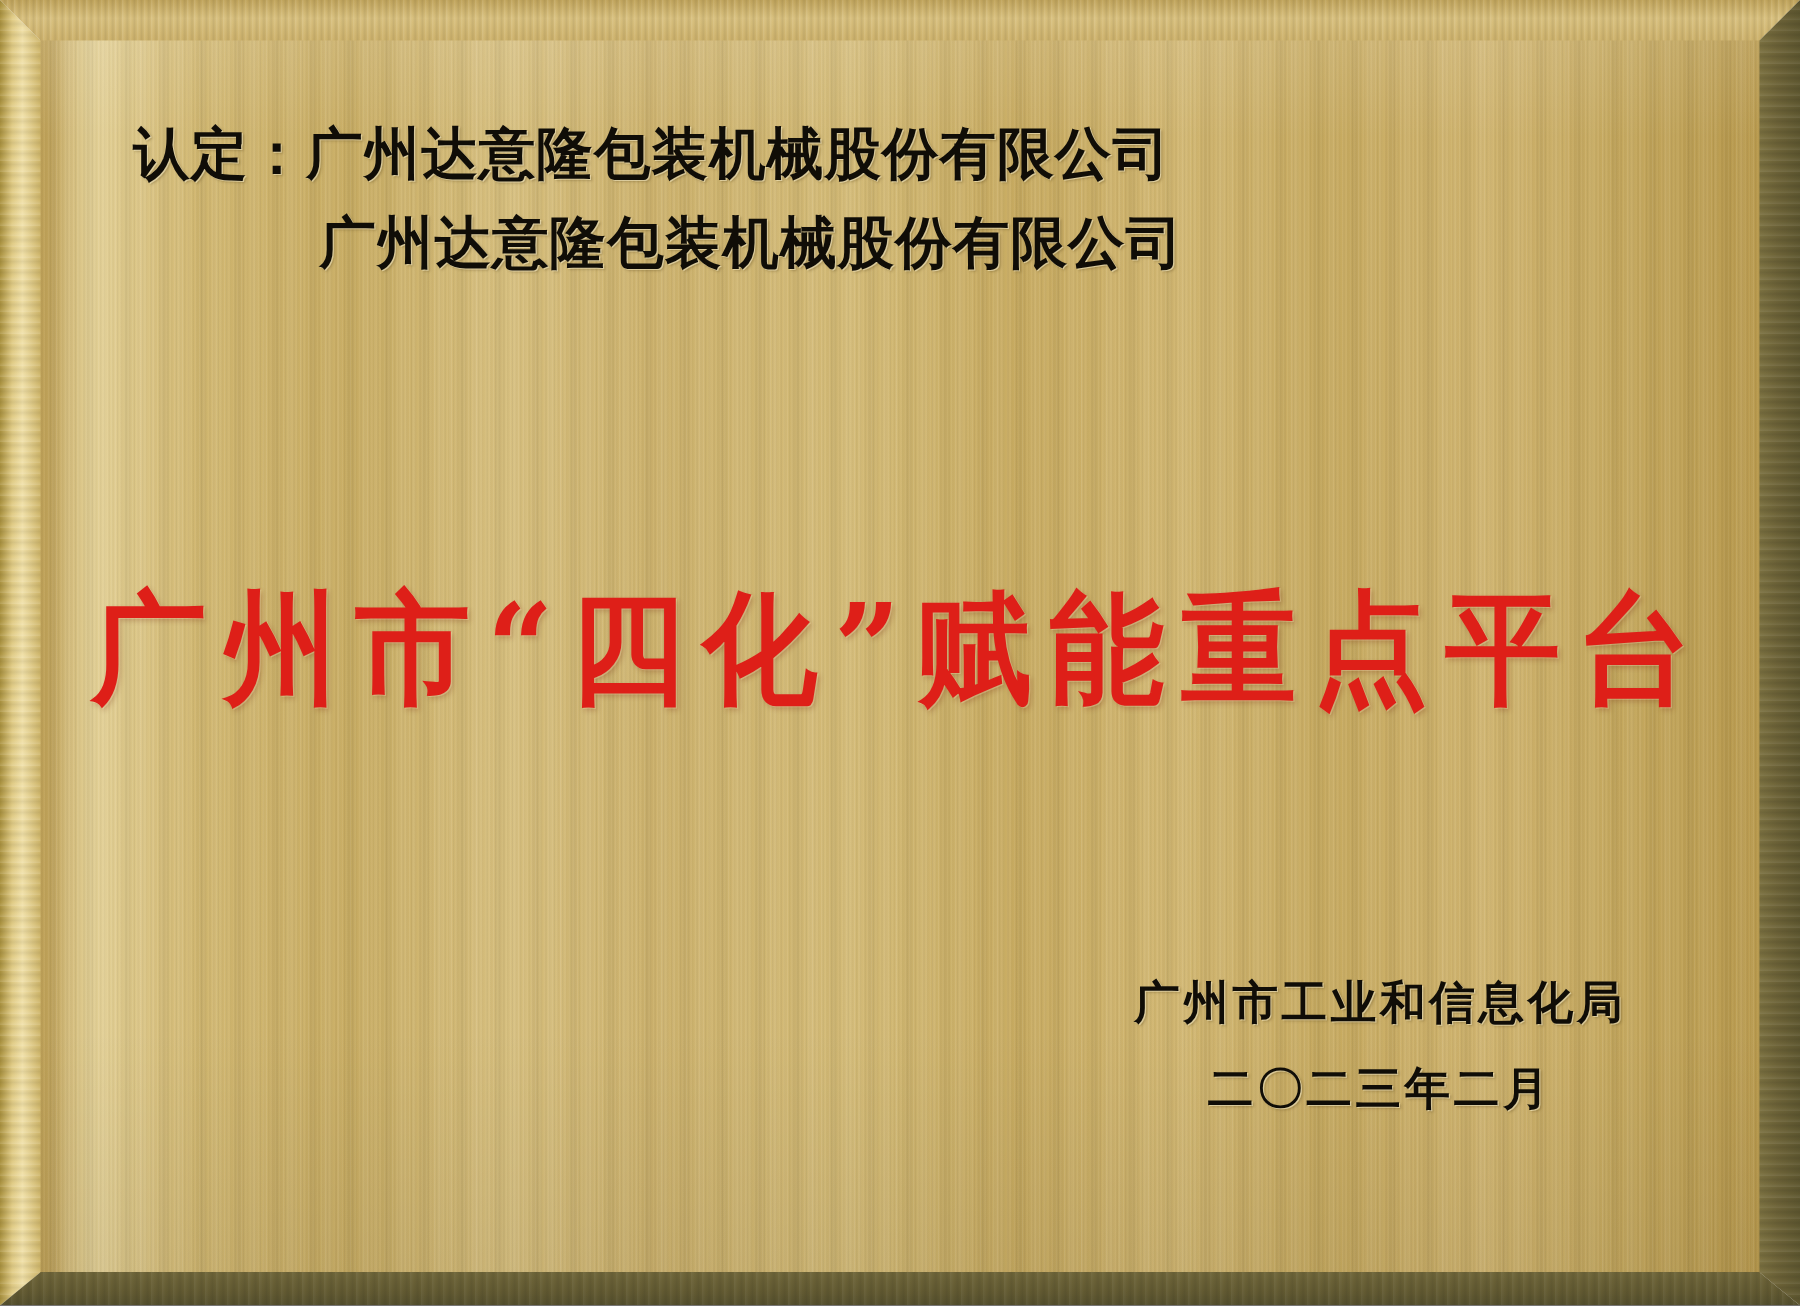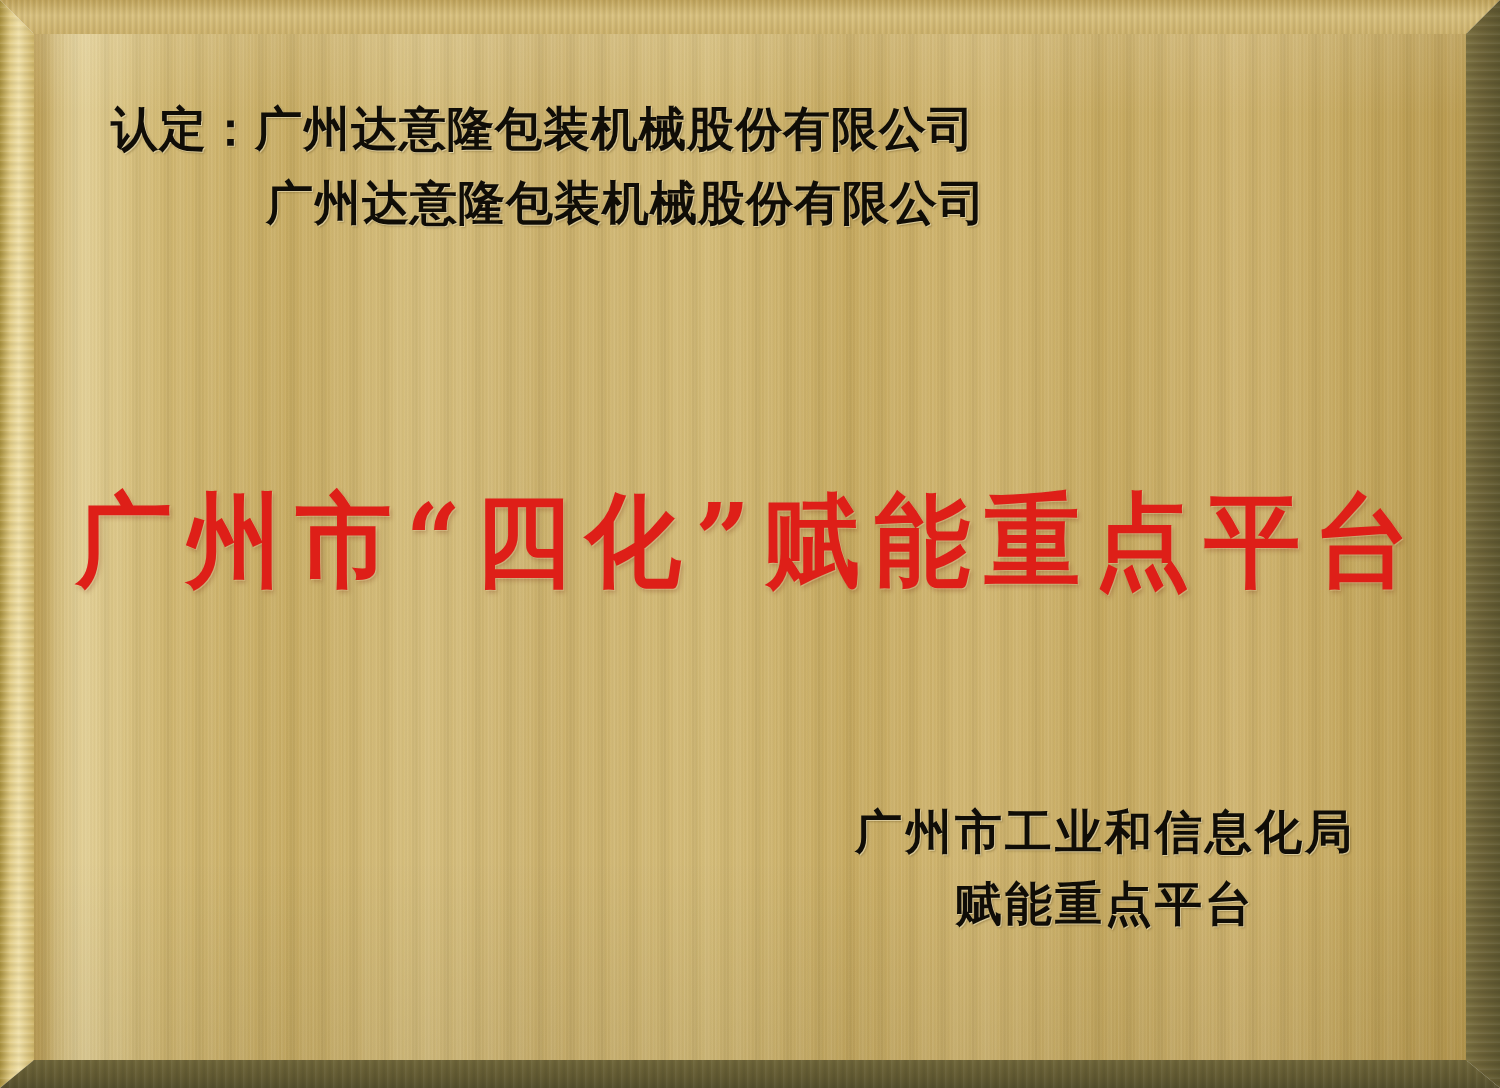--- a/index.html
+++ b/index.html
@@ -187,23 +187,23 @@
   }
 
   .signature-block {
     position: absolute;
     right: 145px;
     top: 800px;
     text-align: center;
   }
   .signature-line {
     color: #100d07;
-    font-family: Liberation Mono, monospace;
+    font-family: Liberation Sans, sans-serif;
     font-weight: 700;
-    font-size: 47px;
+    font-size: 38px;
     line-height: 72px;
     letter-spacing: 3px;
     white-space: nowrap;
     text-shadow:
       1px 1px 0 rgba(255,246,210,0.55),
       2px 2px 2px rgba(90,70,25,0.30);
   }
 </style>
 </head>
 <body>
@@ -227,17 +227,17 @@
 
     <div class="heading-block">
       <div class="heading-line">认定：广州达意隆包装机械股份有限公司</div>
       <div class="heading-line indent">广州达意隆包装机械股份有限公司</div>
     </div>
 
     <div class="title">广州市“四化”赋能重点平台</div>
 
     <div class="signature-block">
       <div class="signature-line">广州市工业和信息化局</div>
-      <div class="signature-line">赋能重点平台</div>
+      <div class="signature-line">二〇二三年二月</div>
     </div>
 
   </div>
 </div>
 
 </body></html>

